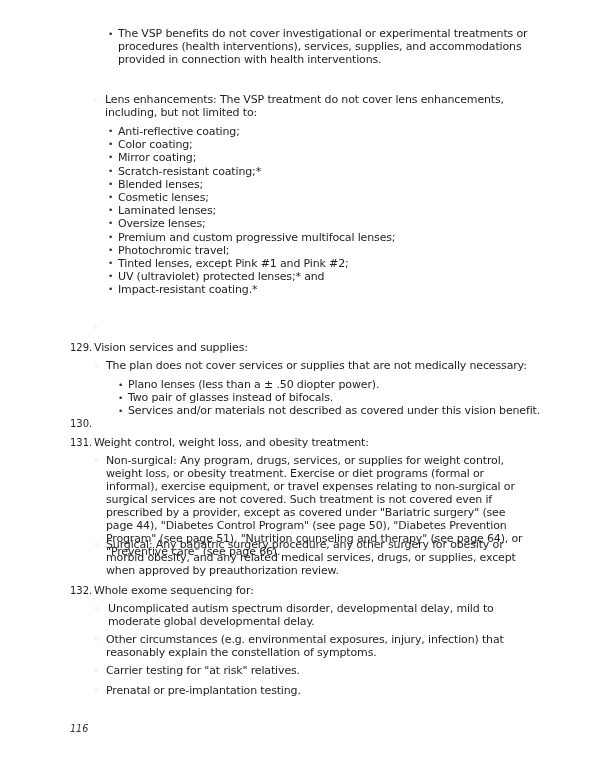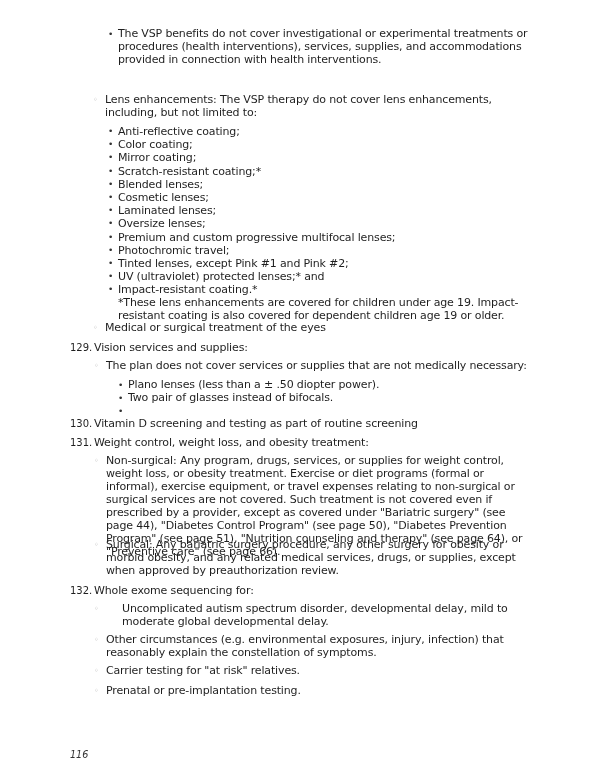--- a/index.html
+++ b/index.html
@@ -15,21 +15,21 @@
 </style>
 </head>
 <body>
 
 <div class="page">
 
   <span class="bullet" style="left:108px; top:29px;">•</span>
   <div class="abs txt" style="left:118px; top:27px; width:420px;">The VSP benefits do not cover investigational or experimental treatments or procedures (health interventions), services, supplies, and accommodations provided in connection with health interventions.</div>
 
   <span class="circ" style="left:93px; top:95px;">◦</span>
-  <div class="abs txt" style="left:105px; top:93px; width:430px;">Lens enhancements: The VSP therapy do not cover lens enhancements, including, but not limited to:</div>
+  <div class="abs txt" style="left:105px; top:93px; width:430px;">Lens enhancements: The VSP treatment do not cover lens enhancements, including, but not limited to:</div>
 
   <div class="abs" style="left:108px; top:125px; width:430px;">
     <div style="position:relative; height:13.2px;">
         <span class="bullet" style="left:0; top:1px;">•</span>
         <span class="abs txt" style="left:10px; top:0;">Anti-reflective coating;</span>
       </div>
     <div style="position:relative; height:13.2px;">
         <span class="bullet" style="left:0; top:1px;">•</span>
         <span class="abs txt" style="left:10px; top:0;">Color coating;</span>
       </div>
@@ -71,50 +71,48 @@
       </div>
     <div style="position:relative; height:13.2px;">
         <span class="bullet" style="left:0; top:1px;">•</span>
         <span class="abs txt" style="left:10px; top:0;">UV (ultraviolet) protected lenses;* and</span>
       </div>
     <div style="position:relative; height:13.2px;">
         <span class="bullet" style="left:0; top:1px;">•</span>
         <span class="abs txt" style="left:10px; top:0;">Impact-resistant coating.*</span>
       </div>
   </div>
-  <div class="abs txt" style="left:118px; top:296px; width:420px;">*These lens enhancements are covered for children under age 19. Impact-resistant coating is also covered for dependent children age 19 or older.</div>
 
   <span class="circ" style="left:93px; top:323px;">◦</span>
-  <div class="abs txt" style="left:105px; top:321px;">Medical or surgical treatment of the eyes</div>
 
   <span class="num" style="left:70px; top:341px;">129.</span>
   <div class="abs txt" style="left:94px; top:341px;">Vision services and supplies:</div>
   <span class="circ" style="left:94px; top:361px;">◦</span>
   <div class="abs txt" style="left:106px; top:359px;">The plan does not cover services or supplies that are not medically necessary:</div>
   <span class="bullet" style="left:118px; top:380px;">•</span>
   <div class="abs txt" style="left:118px; top:378px; padding-left:10px;">Plano lenses (less than a ± .50 diopter power).</div>
   <span class="bullet" style="left:118px; top:393px;">•</span>
   <div class="abs txt" style="left:118px; top:391px; padding-left:10px;">Two pair of glasses instead of bifocals.</div>
   <span class="bullet" style="left:118px; top:406px;">•</span>
+  <div class="abs txt" style="left:118px; top:404px; padding-left:10px;">Services and/or materials not described as covered under this vision benefit.</div>
 
   <span class="num" style="left:70px; top:417px;">130.</span>
-  <div class="abs txt" style="left:94px; top:417px;">Vitamin D screening and testing as part of routine screening</div>
 
   <span class="num" style="left:70px; top:436px;">131.</span>
   <div class="abs txt" style="left:94px; top:436px;">Weight control, weight loss, and obesity treatment:</div>
   <span class="circ" style="left:94px; top:456px;">◦</span>
   <div class="abs txt" style="left:106px; top:454px; width:428px;">Non-surgical: Any program, drugs, services, or supplies for weight control, weight loss, or obesity treatment. Exercise or diet programs (formal or informal), exercise equipment, or travel expenses relating to non-surgical or surgical services are not covered. Such treatment is not covered even if prescribed by a provider, except as covered under "Bariatric surgery" (see page 44), "Diabetes Control Program" (see page 50), "Diabetes Prevention Program" (see page 51), "Nutrition counseling and therapy" (see page 64), or "Preventive care" (see page 66).</div>
   <span class="circ" style="left:94px; top:540px;">◦</span>
   <div class="abs txt" style="left:106px; top:538px; width:420px;">Surgical: Any bariatric surgery procedure, any other surgery for obesity or morbid obesity, and any related medical services, drugs, or supplies, except when approved by preauthorization review.</div>
 
   <span class="num" style="left:70px; top:584px;">132.</span>
   <div class="abs txt" style="left:94px; top:584px;">Whole exome sequencing for:</div>
   <span class="circ" style="left:94px; top:604px;">◦</span>
-  <div class="abs txt" style="left:122px; top:602px; width:395px;">Uncomplicated autism spectrum disorder, developmental delay, mild to moderate global developmental delay.</div>
+  <div class="abs txt" style="left:108px; top:602px; width:395px;">Uncomplicated autism spectrum disorder, developmental delay, mild to moderate global developmental delay.</div>
   <span class="circ" style="left:94px; top:635px;">◦</span>
   <div class="abs txt" style="left:106px; top:633px; width:430px;">Other circumstances (e.g. environmental exposures, injury, infection) that reasonably explain the constellation of symptoms.</div>
   <span class="circ" style="left:94px; top:666px;">◦</span>
   <div class="abs txt" style="left:106px; top:664px;">Carrier testing for "at risk" relatives.</div>
   <span class="circ" style="left:94px; top:686px;">◦</span>
   <div class="abs txt" style="left:106px; top:684px;">Prenatal or pre-implantation testing.</div>
 
-  <div class="footer" style="left:70px;margin-top:26px;">116</div>
+  <div class="footer" style="left:70px;">116</div>
 </div>
 
 </body></html>

